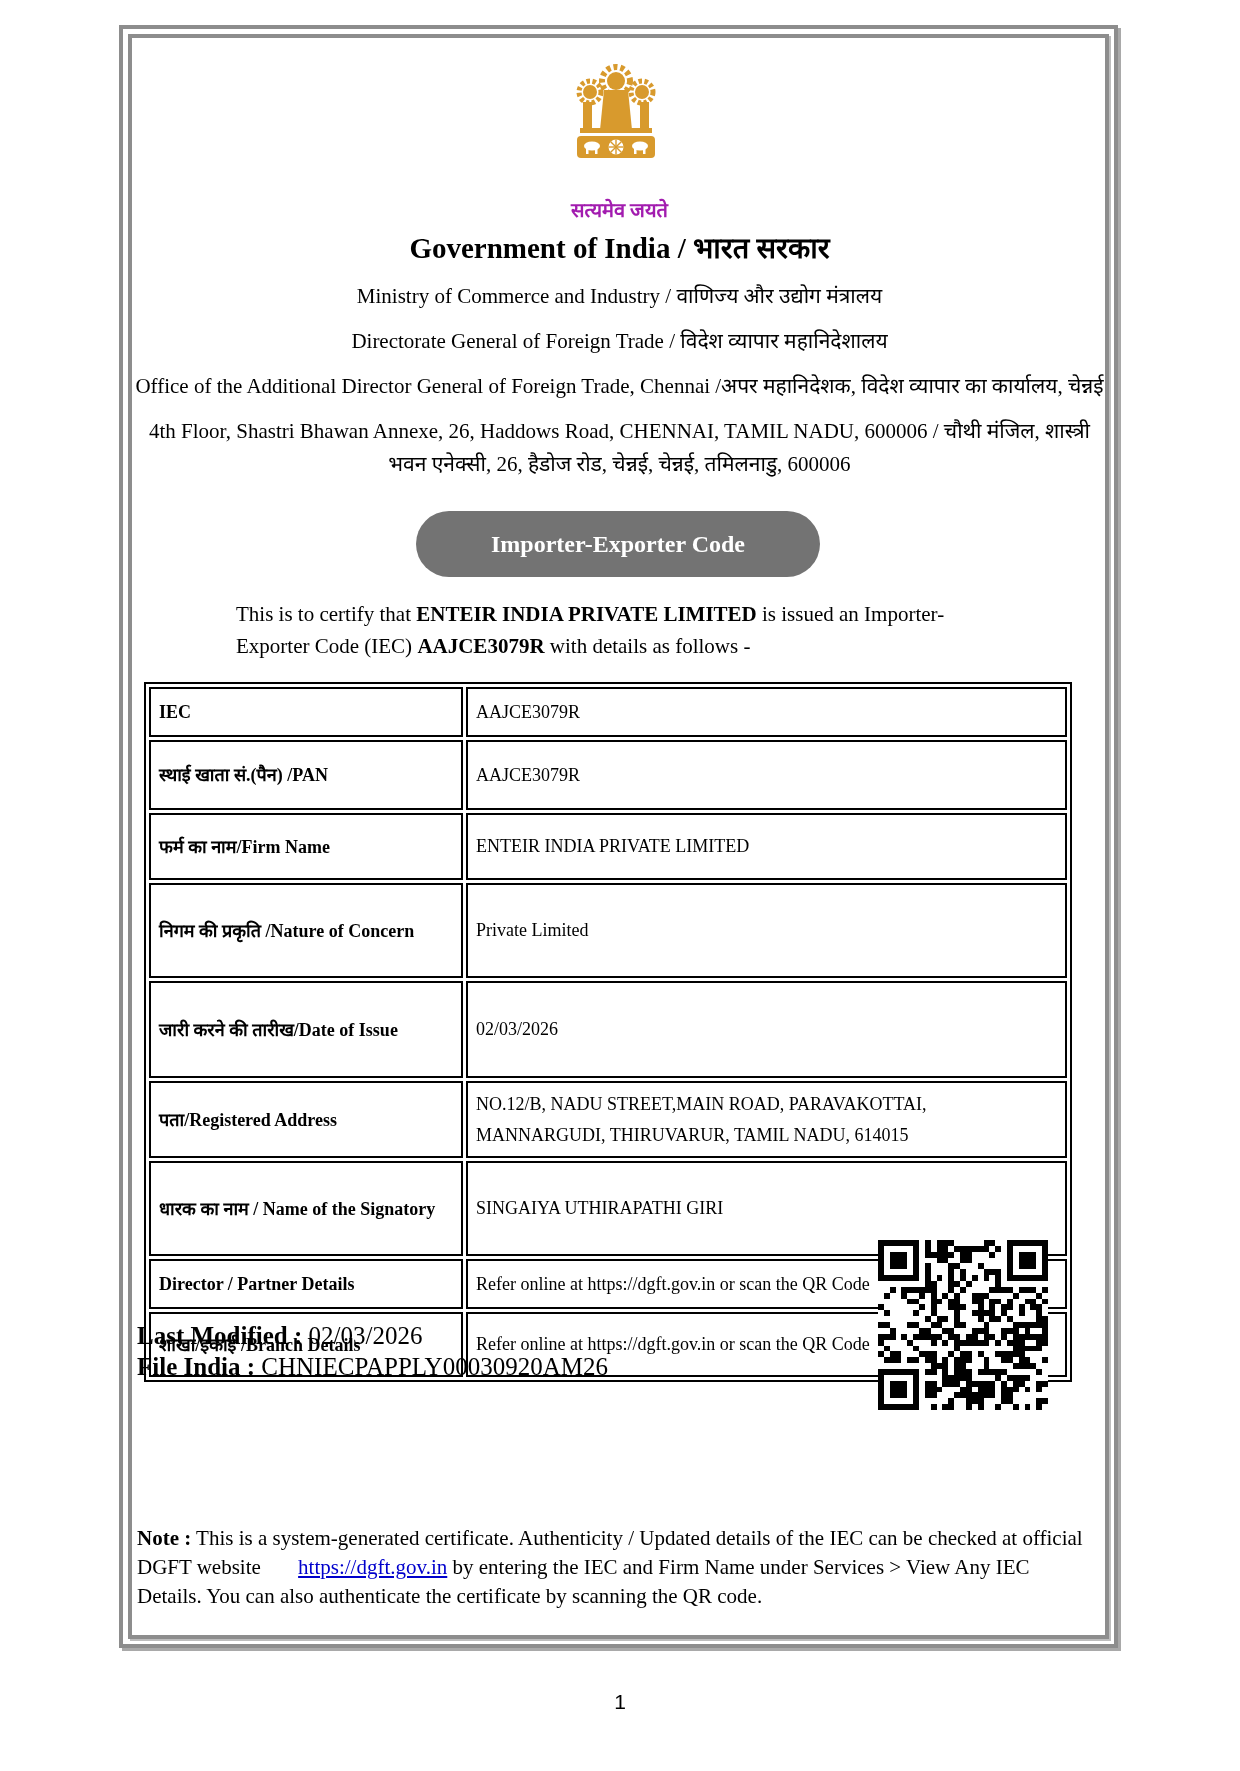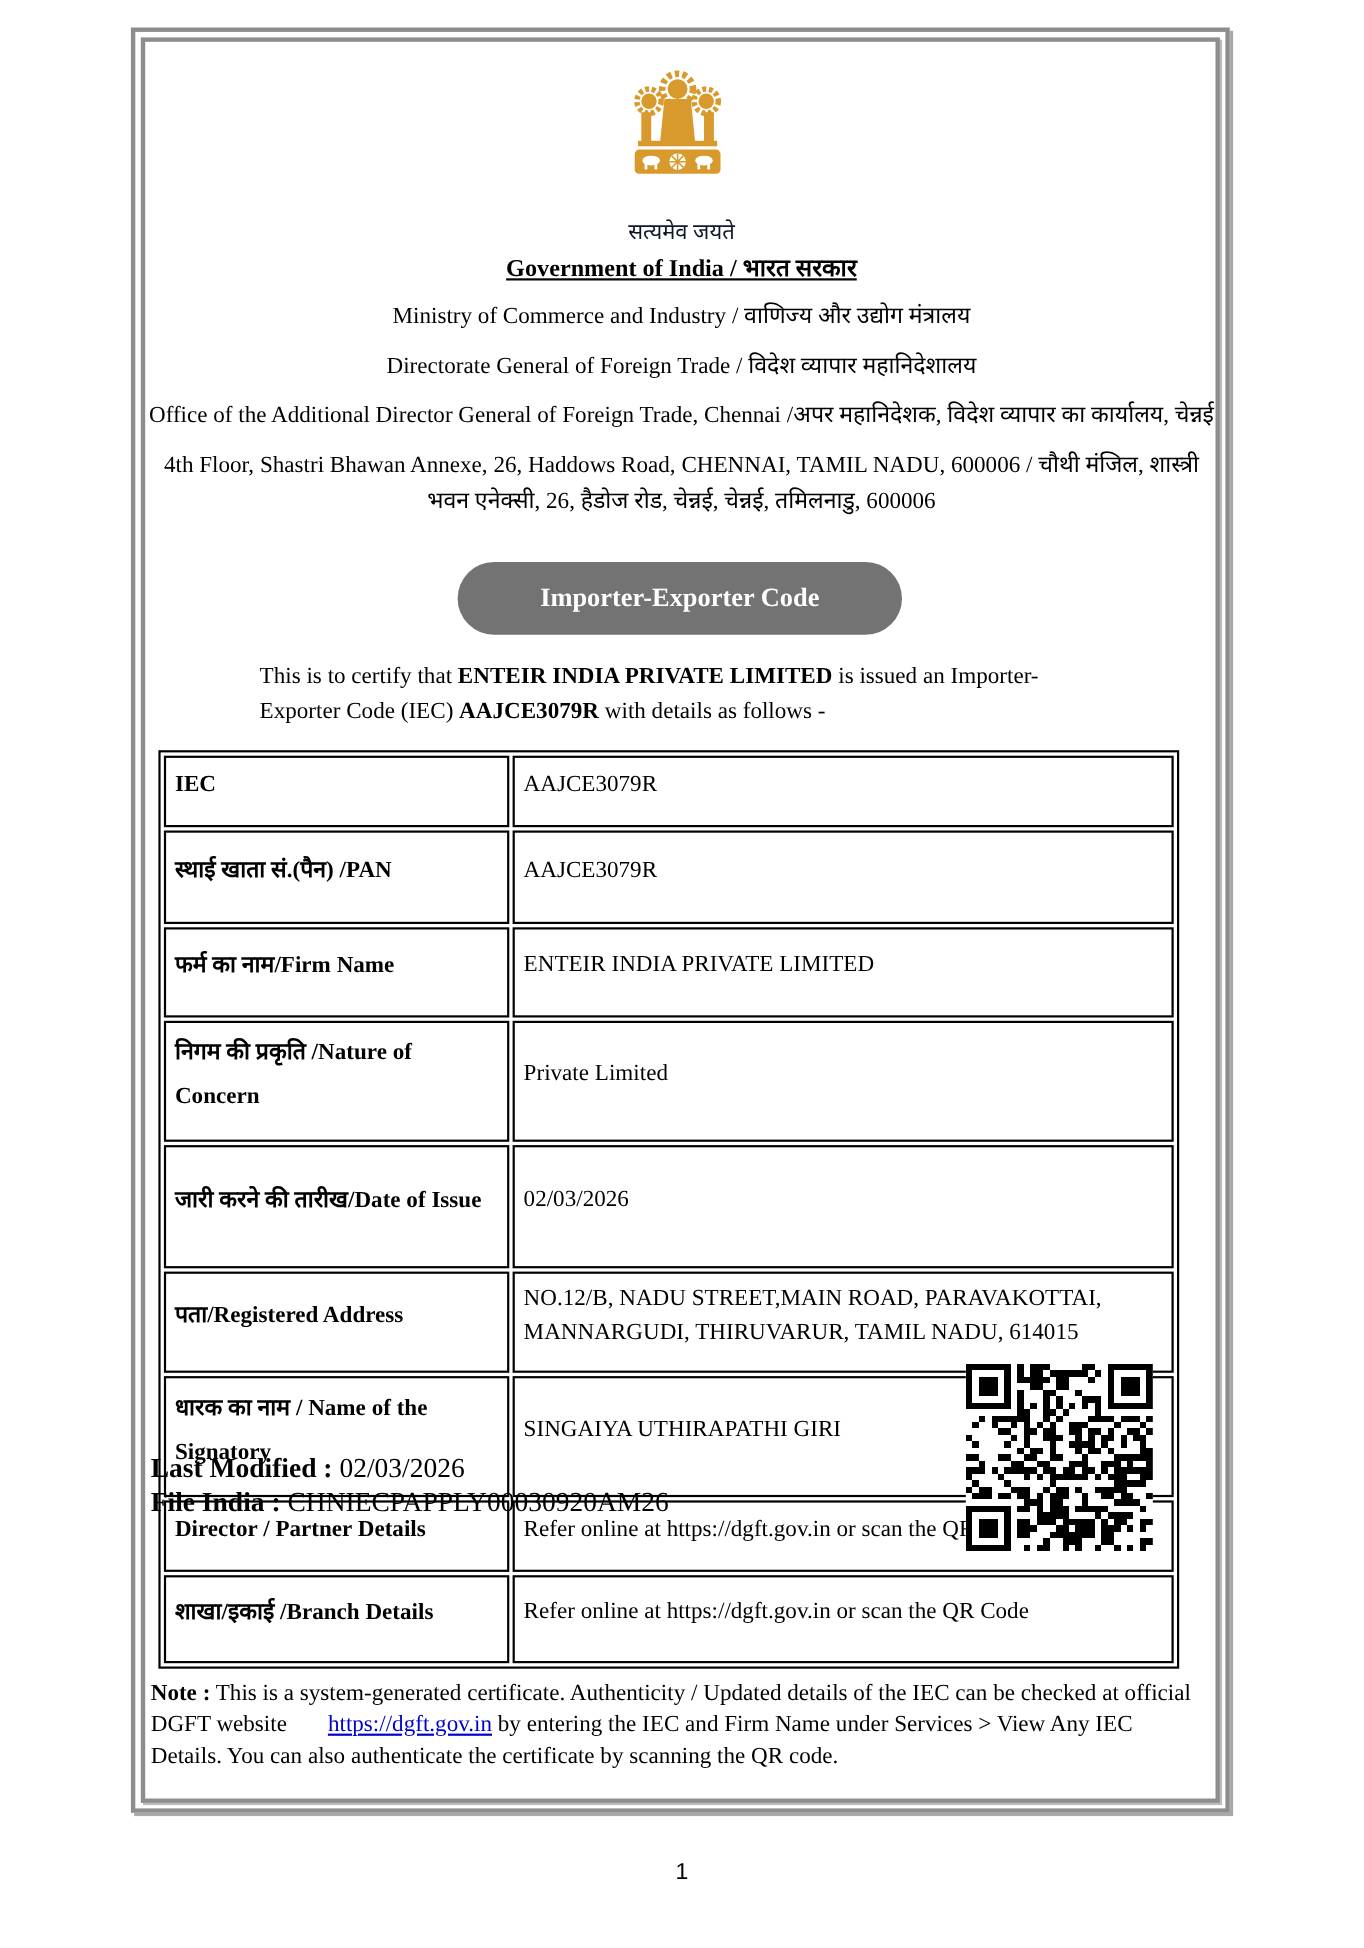--- a/index.html
+++ b/index.html
@@ -19,39 +19,39 @@
     box-shadow: 3px 3px 0 #a9a9a9;
   }
   .frame::before {
     content: ""; position: absolute; inset: 5px;
     border: 4px solid #8d8d8d;
     box-shadow: 2px 2px 0 #bdbdbd;
   }
   .emblem { position: absolute; left: 570px; top: 62px; width: 92px; height: 132px; }
   .motto {
     position: absolute; left: 134px; top: 196px; width: 971px;
-    text-align: center; font-size: 20px; font-weight: normal; color: #0f172a;
+    text-align: center; font-size: 20px; font-weight: bold; color: #a21caf;
   }
   .header { position: absolute; left: 134px; top: 227px; width: 971px; text-align: center; }
-  .header .h1 { font-size: 22px; font-weight: bold; margin: 0 0 14px 0; text-decoration: underline; }
+  .header .h1 { font-size: 29px; font-weight: bold; margin: 0 0 14px 0; }
   .header .h2 { font-size: 21px; margin: 0 0 12px 0; line-height: 33px; }
   .badge {
     position: absolute; left: 416px; top: 511px; width: 404px; height: 66px;
     background: #737373; color: #ffffff; border-radius: 33px;
     text-align: center; line-height: 66px; font-size: 24px; font-weight: bold;
   }
   .certify { position: absolute; left: 236px; top: 598px; width: 712px; font-size: 21px; line-height: 32px; }
   .iec-table {
     position: absolute; left: 144px; top: 682px; width: 928px;
     border-collapse: separate; border-spacing: 3px;
     border: 2px solid #000;
   }
   .iec-table td {
-    border: 2px solid #000; padding: 3px 10px 18px 8px;
-    font-size: 21px; vertical-align: middle;
+    border: 2px solid #000; padding: 3px 10px 3px 8px;
+    font-size: 18px; vertical-align: middle;
   }
   .iec-table td.lbl { width: 292px; font-weight: bold; line-height: 40px; }
   .iec-table td.val { line-height: 31px; }
   .r1 td { height: 38px; } .r2 td { height: 60px; } .r3 td { height: 57px; }
   .r4 td { height: 85px; } .r5 td { height: 87px; } .r6 td { height: 67px; }
   .r7 td { height: 85px; } .r8 td { height: 38px; } .r9 td { height: 55px; }
   .qr { position: absolute; left: 878px; top: 1240px; width: 170px; height: 170px; background: #fff; }
   .doc-info { position: absolute; left: 137px; top: 1320px; font-size: 25px; line-height: 31px; }
   .doc-info b { font-weight: bold; }
   .note { position: absolute; left: 137px; top: 1524px; width: 955px; font-size: 21px; line-height: 29px; }

